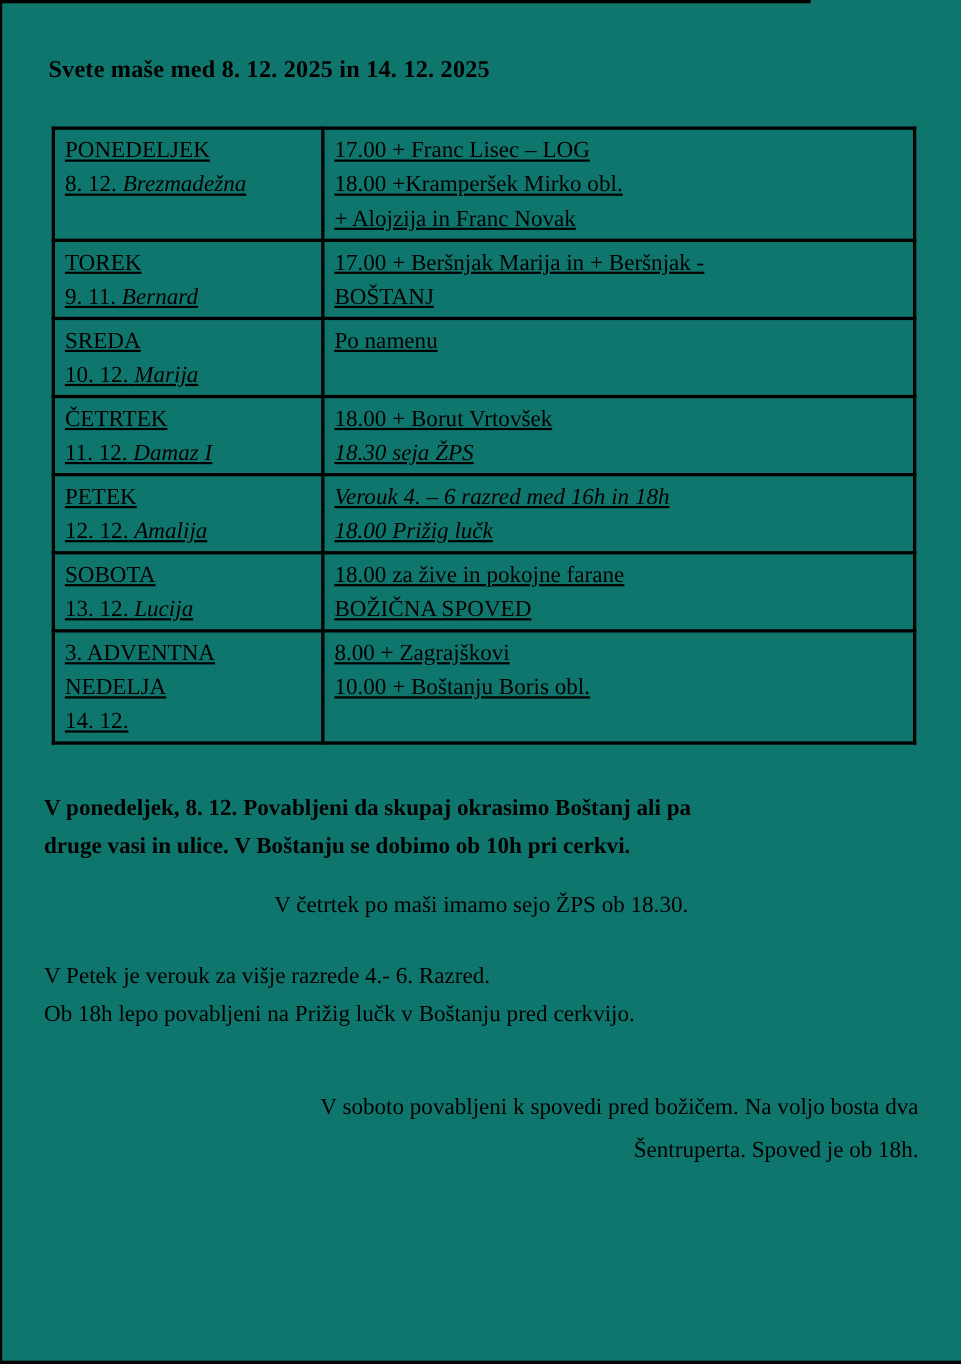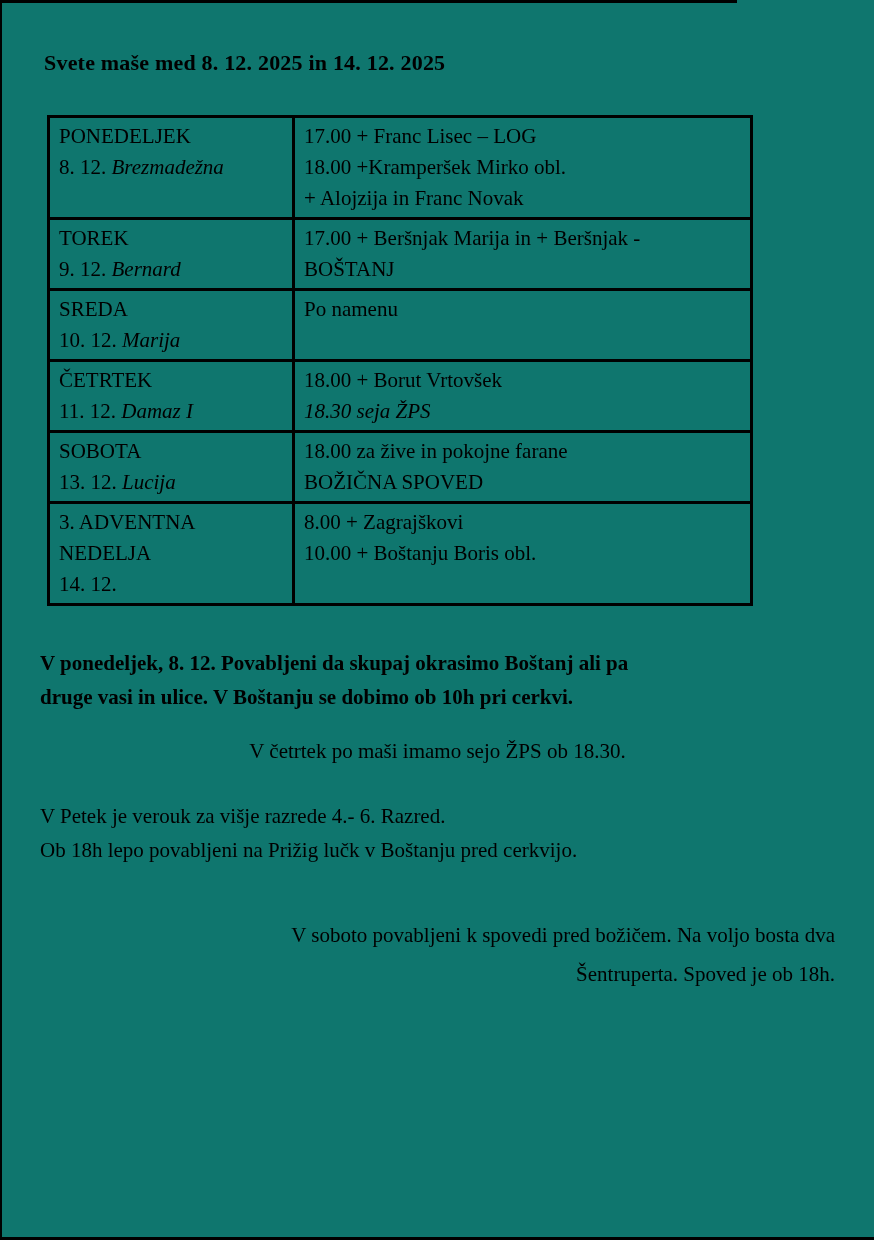--- a/index.html
+++ b/index.html
@@ -23,22 +23,23 @@
     padding: 49px 0 0 44px;
     font-size: 22px;
     font-weight: bold;
     line-height: 28px;
     letter-spacing: 0.2px;
   }
 
   table.schedule {
     border-collapse: collapse;
     margin: 38px 0 0 47px;
-    width: 706px;
+    width: 786px;
     table-layout: fixed;
+    text-decoration: underline;
   }
   table.schedule, table.schedule td { border: 3px solid #000; }
   table.schedule td {
     vertical-align: top;
     padding: 3px 8px 3px 9px;
     font-size: 21px;
     line-height: 31px;
   }
   td.day-cell { width: 225px; }
   .it { font-style: italic; }
@@ -74,21 +75,21 @@
       </td>
       <td class="mass-cell">
         <div>17.00 + Franc Lisec – LOG</div>
         <div>18.00 +Kramperšek Mirko obl.</div>
         <div>+ Alojzija in Franc Novak</div>
       </td>
     </tr>
     <tr>
       <td class="day-cell">
         <div>TOREK</div>
-        <div><span>9. 12.</span> <span class="feast">Bernard</span></div>
+        <div><span>9. 11.</span> <span class="feast">Bernard</span></div>
       </td>
       <td class="mass-cell">
         <div>17.00 + Beršnjak Marija in + Beršnjak -</div>
         <div>BOŠTANJ</div>
       </td>
     </tr>
     <tr>
       <td class="day-cell">
         <div>SREDA</div>
         <div><span>10. 12.</span> <span class="feast">Marija</span></div>
@@ -98,20 +99,30 @@
       </td>
     </tr>
     <tr>
       <td class="day-cell">
         <div>ČETRTEK</div>
         <div><span>11. 12.</span> <span class="feast">Damaz I</span></div>
       </td>
       <td class="mass-cell">
         <div>18.00 + Borut Vrtovšek</div>
         <div class="it">18.30 seja ŽPS</div>
+      </td>
+    </tr>
+    <tr>
+      <td class="day-cell">
+        <div>PETEK</div>
+        <div><span>12. 12.</span> <span class="feast">Amalija</span></div>
+      </td>
+      <td class="mass-cell">
+        <div class="it">Verouk 4. – 6 razred med 16h in 18h</div>
+        <div class="it">18.00 Prižig lučk</div>
       </td>
     </tr>
     <tr>
       <td class="day-cell">
         <div>SOBOTA</div>
         <div><span>13. 12.</span> <span class="feast">Lucija</span></div>
       </td>
       <td class="mass-cell">
         <div>18.00 za žive in pokojne farane</div>
         <div>BOŽIČNA SPOVED</div>

